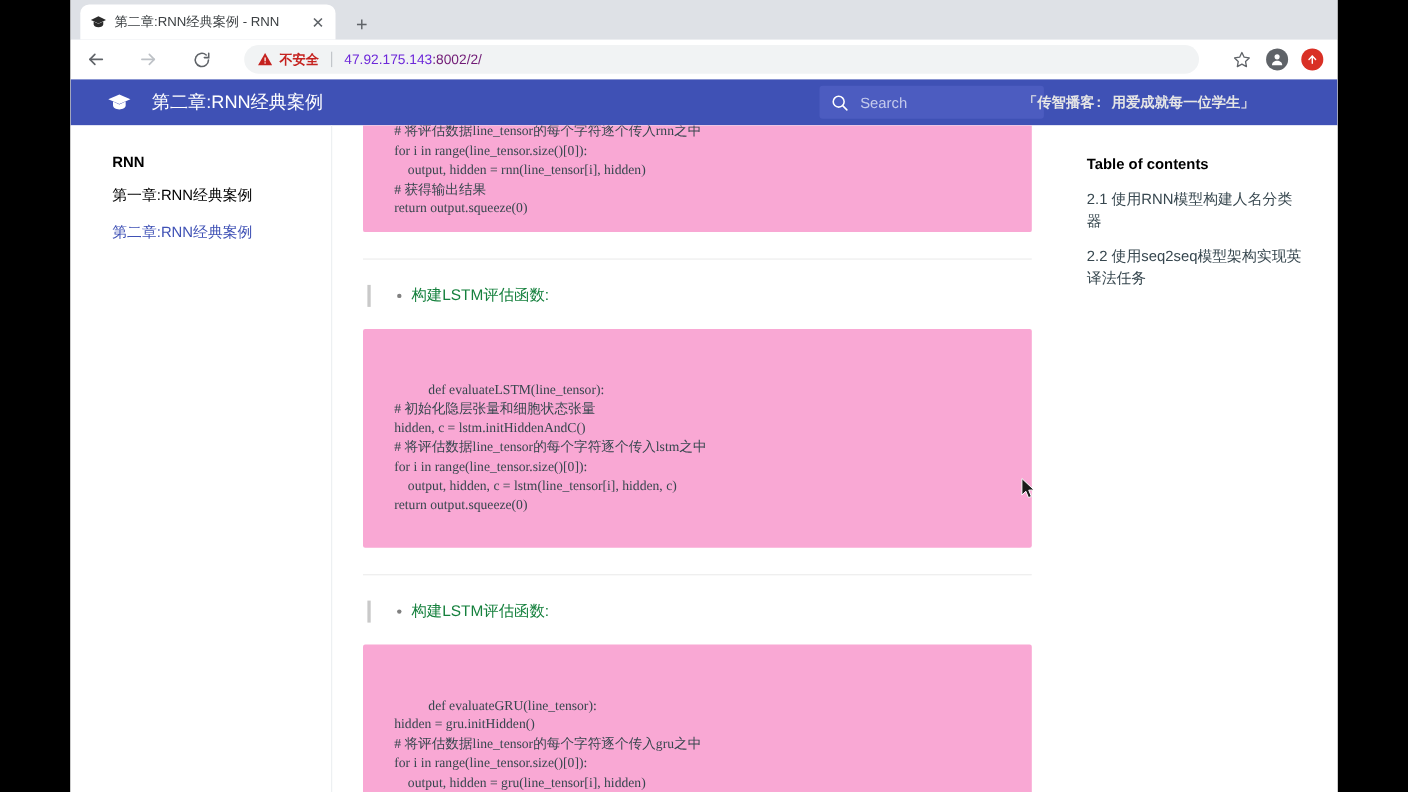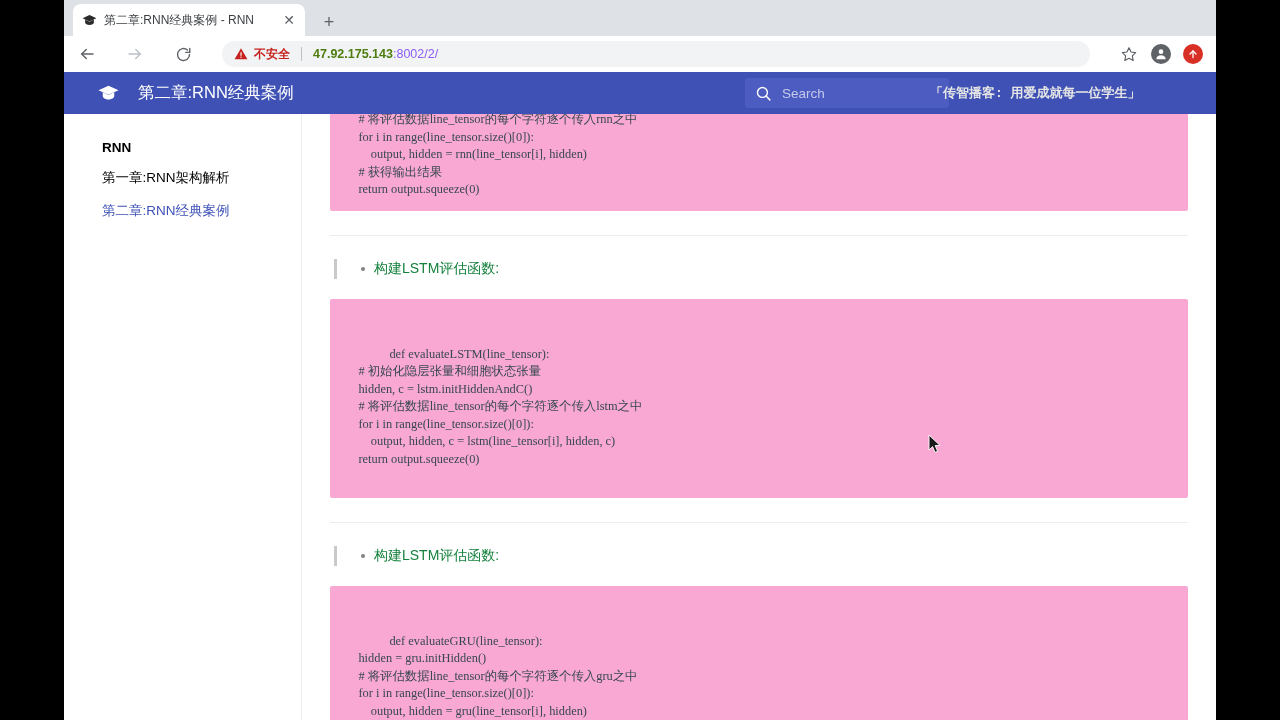--- a/index.html
+++ b/index.html
@@ -121,22 +121,22 @@
     white-space: nowrap;
   }
   .omni-sep {
     width: 1px;
     height: 14px;
     background: #bdc1c6;
     margin: 0 5px;
     flex: 0 0 1px;
   }
   .url { font-size: 12.5px; color: #202124; white-space: nowrap; }
-  .url .host { color: #4d7c0f; font-weight: bold; }
-  .url .rest { color: #8b5cf6; text-align: center; }
+  .url .host { color: #6d28d9; font-weight: normal; }
+  .url .rest { color: #701a75; text-align: center; }
   .tb-right { display: flex; align-items: center; gap: 2px; }
   .avatar-btn {
     width: 20px; height: 20px; border-radius: 50%;
     background: #5f6368;
     display: flex; align-items: center; justify-content: center;
   }
   .update-btn {
     width: 20px; height: 20px; border-radius: 50%;
     background: #d93025;
     display: flex; align-items: center; justify-content: center;
@@ -448,21 +448,21 @@
           </div>
         </div>
 
         <div class="header-tagline">「传智播客: 用爱成就每一位学生」</div>
       </div>
 
       <div class="body-wrap">
 
         <nav class="leftnav">
           <div class="nav-title">RNN</div>
-          <div class="nav-item">第一章:RNN架构解析</div>
+          <div class="nav-item">第一章:RNN经典案例</div>
           <div class="nav-item active">第二章:RNN经典案例</div>
         </nav>
 
         <main class="article">
           <div class="article-inner">
 
             <div class="codeblock">hidden = rnn.initHidden()
     # 将评估数据line_tensor的每个字符逐个传入rnn之中
     for i in range(line_tensor.size()[0]):
         output, hidden = rnn(line_tensor[i], hidden)
@@ -506,20 +506,25 @@
     hidden = gru.initHidden()
     # 将评估数据line_tensor的每个字符逐个传入gru之中
     for i in range(line_tensor.size()[0]):
         output, hidden = gru(line_tensor[i], hidden)
     return output.squeeze(0)</span>
             </div>
 
           </div>
         </main>
 
+        <aside class="toc">
+          <div class="toc-title">Table of contents</div>
+          <div class="toc-item">2.1 使用RNN模型构建人名分类器</div>
+          <div class="toc-item">2.2 使用seq2seq模型架构实现英译法任务</div>
+        </aside>
 
       </div>
 
       <span class="cursor">
         <svg width="14" height="20" viewBox="0 0 14 20">
           <path d="M1 1 L1 16 L4.6 12.6 L7 18.4 L9.6 17.3 L7.2 11.6 L12 11.4 Z" fill="#1a1a1a" stroke="#ffffff" stroke-width="0.9"></path>
         </svg>
       </span>
 
     </div>

